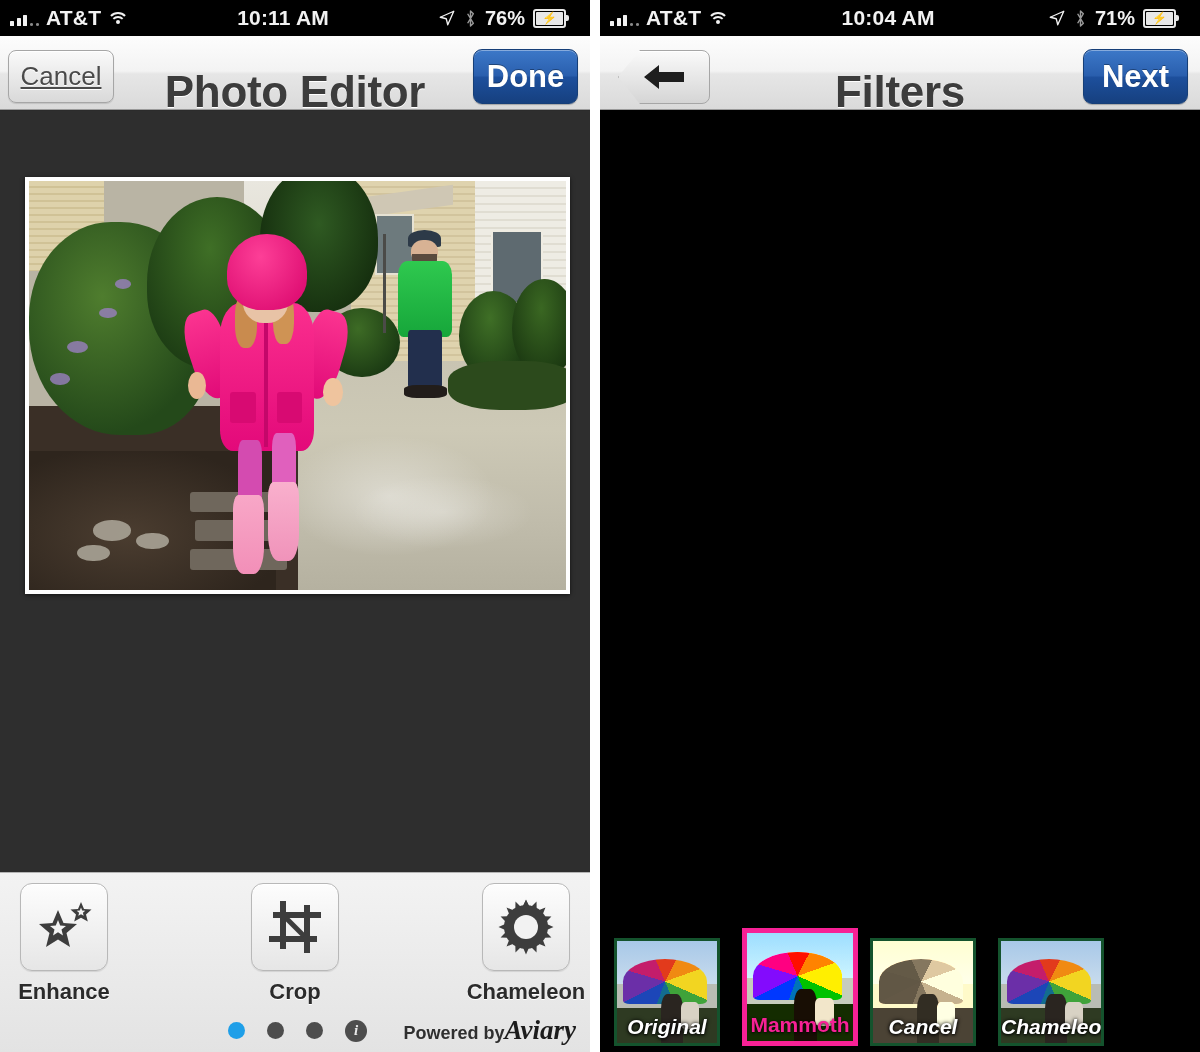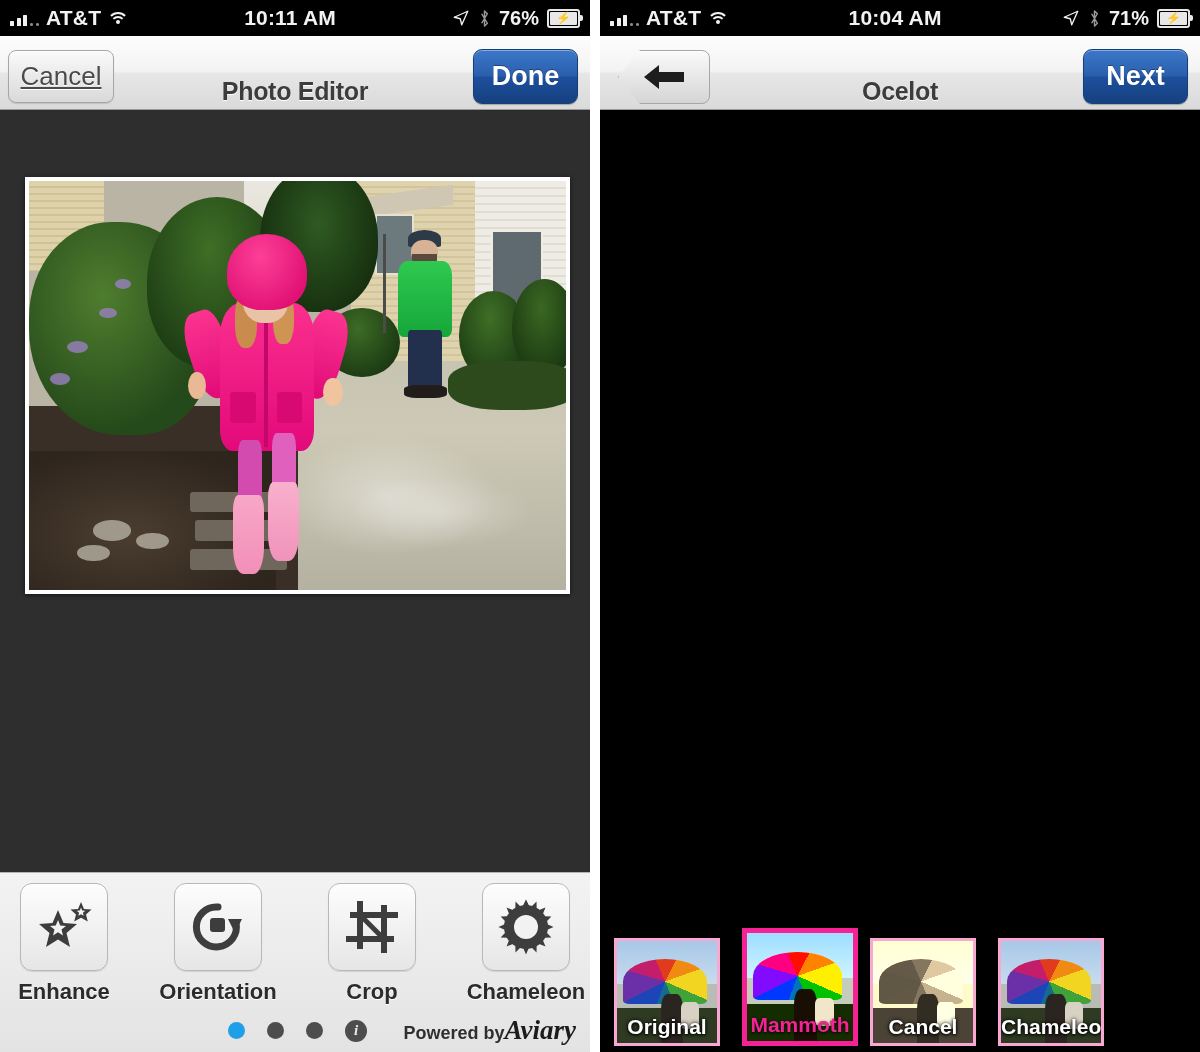--- a/index.html
+++ b/index.html
@@ -10,21 +10,21 @@
   .panel{position:absolute;top:0;height:1052px;overflow:hidden;}
   #panel-left{left:0;width:590px;background:#2b2b2b;}
   #panel-right{left:600px;width:600px;background:#000;}
   .panel-gap{position:absolute;left:590px;top:0;width:10px;height:1052px;background:#fff;}
 
   
   .statusbar{position:absolute;left:0;top:0;height:36px;width:100%;
     background:#000;color:#f2f2f2;display:flex;align-items:center;}
   .sb-left{display:flex;align-items:center;gap:7px;padding-left:10px;flex:0 0 auto;}
   .sb-mid{flex:1 1 auto;text-align:center;font-size:21px;font-weight:bold;letter-spacing:.2px;}
-  .sb-right{display:flex;align-items:center;gap:8px;padding-right:10px;flex:0 0 auto;}
+  .sb-right{display:flex;align-items:center;gap:8px;padding-right:24px;flex:0 0 auto;}
   .sb-carrier{font-size:21px;font-weight:bold;letter-spacing:.2px;}
   .sb-batt-pct{font-size:20px;font-weight:bold;}
 
   .bars{display:flex;align-items:flex-end;gap:2.5px;height:15px;}
   .bars i{display:block;width:4px;background:#f2f2f2;border-radius:.5px;}
   .bars i.b1{height:5px}.bars i.b2{height:8px}.bars i.b3{height:11px}
   .bars i.d{height:3px;border-radius:50%;background:#8a8a8a;width:3.5px;}
 
   .wifi{position:relative;width:20px;height:15px;}
   .wifi span{position:absolute;left:50%;transform:translateX(-50%);border:2.4px solid #f2f2f2;
@@ -36,33 +36,33 @@
   .battery{position:relative;width:29px;height:15px;border:2px solid #e8e8e8;border-radius:3px;}
   .battery:after{content:"";position:absolute;right:-5px;top:4px;width:3px;height:6px;background:#e8e8e8;border-radius:0 2px 2px 0;}
   .battery .fill{position:absolute;left:1px;top:1px;bottom:1px;right:1px;background:#e8e8e8;border-radius:1px;}
   .battery .bolt{position:absolute;left:50%;top:50%;transform:translate(-50%,-50%);color:#000;font-size:12px;line-height:1;}
 
   
   .navbar{position:absolute;left:0;top:36px;height:74px;width:100%;
     background:linear-gradient(to bottom,#fdfdfd 0%,#f3f3f3 48%,#e6e6e6 52%,#dadada 100%);
     border-bottom:1px solid #9a9a9a;box-sizing:border-box;}
   .nav-title{position:absolute;left:0;right:0;top:0;bottom:2px;display:flex;align-items:center;
-    justify-content:center;font-size:25px;font-weight:bold;color:#3c3c3c;
+    justify-content:center;font-size:44px;font-weight:bold;color:#3c3c3c;
     text-shadow:0 1px 0 #fff;letter-spacing:-.3px;margin-top:40px;}
 
   .btn-cancel{position:absolute;left:8px;top:14px;width:106px;height:53px;border-radius:8px;
     background:linear-gradient(to bottom,#fafafa,#d9d9d9);border:1px solid #a6a6a6;
     box-shadow:inset 0 1px 0 rgba(255,255,255,.9),0 1px 1px rgba(0,0,0,.12);
     display:flex;align-items:center;justify-content:center;
     font-size:26px;color:#4a4a4a;font-weight:normal;text-shadow:0 1px 0 #fff;box-sizing:border-box;text-decoration:underline;}
 
   .btn-primary{position:absolute;right:12px;top:13px;width:105px;height:55px;border-radius:9px;
     background:linear-gradient(to bottom,#3c78c8 0%,#2a5fae 48%,#1d4f9c 52%,#16407f 100%);
     border:1px solid #163f78;box-shadow:inset 0 1px 0 rgba(255,255,255,.38),0 1px 1px rgba(0,0,0,.25);
-    display:flex;align-items:center;justify-content:center;color:#fff;font-size:27px;font-weight:bold;
+    display:flex;align-items:center;justify-content:center;color:#fff;font-size:31px;font-weight:bold;
     text-shadow:0 -1px 0 rgba(0,0,0,.35);box-sizing:border-box;}
 
   .btn-back{position:absolute;left:18px;top:14px;width:92px;height:54px;
     background:linear-gradient(to bottom,#fafafa,#d5d5d5);
     border:1px solid #a6a6a6;box-sizing:border-box;
     clip-path:polygon(22px 0,100% 0,100% 100%,22px 100%,0 50%);
     border-radius:8px;display:flex;align-items:center;justify-content:center;
     box-shadow:inset 0 1px 0 rgba(255,255,255,.9);}
   .back-arrow{width:44px;height:30px;}
 
@@ -175,21 +175,21 @@
   .powered .pb{font-size:18px;font-weight:bold;color:#2f2f2f;}
   .powered .av{font-size:27px;font-style:italic;font-family:"Liberation Serif",serif;color:#1c1c1c;font-weight:bold;}
 
   
   .filterstrip{position:absolute;left:0;bottom:0;width:600px;height:135px;background:#000;
     display:flex;align-items:flex-end;gap:12px;padding:0 0 6px 14px;box-sizing:border-box;overflow:hidden;}
   .fitem{flex:0 0 auto;width:116px;}
   .fthumb{position:relative;width:106px;height:108px;box-sizing:border-box;overflow:hidden;background:#111;}
   .fthumb.sel{border:5px solid #f72196;width:116px;height:118px;}
   .fthumb.lightborder{border:3px solid #cfcfcf;}
-  .fthumb.plain{border:3px solid #f9a8d4;}
+  .fthumb.plain{border:3px solid #14532d;font-style:italic;}
   .umb{position:absolute;inset:0;overflow:hidden;}
   .u-sky{position:absolute;left:0;top:0;width:100%;height:52%;background:linear-gradient(to bottom,#a8c8e8,#cfe0ee);}
   .u-city{position:absolute;left:0;top:42%;width:100%;height:30%;background:#b9bcb4;}
   .u-ground{position:absolute;left:0;top:66%;width:100%;height:34%;background:#2e3a22;}
   .u-dome{position:absolute;left:6%;top:18%;width:84%;height:44%;border-radius:50% 50% 8% 8%;overflow:hidden;
     background:conic-gradient(from 200deg,#1c46b8 0 12%,#6b2fa8 12% 24%,#c41d6b 24% 38%,#e23a1c 38% 52%,#f08a12 52% 64%,#f2d521 64% 76%,#3fa33a 76% 88%,#136c8f 88% 100%);}
   .u-person{position:absolute;left:44%;top:52%;width:22%;height:48%;background:#2a2520;border-radius:30% 30% 0 0;}
   .u-bag{position:absolute;left:64%;top:60%;width:18%;height:26%;background:#d8d2c4;border-radius:22%;}
   .u-handle{position:absolute;left:47%;top:52%;width:3%;height:22%;background:#3a332c;}
   .flabel{position:absolute;left:0;right:0;bottom:4px;text-align:center;font-size:21px;font-weight:bold;
@@ -316,30 +316,20 @@
             <svg width="58" height="54" viewBox="0 0 58 54">
               <path d="M23 10 L28.5 23 L42 24 L31.5 33 L35 47 L23 39.5 L11 47 L14.5 33 L4 24 L17.5 23 Z" fill="#3d3d3d"></path>
               <path d="M23 20 L25.2 25.6 L31 26 L26.5 29.6 L28 35.4 L23 32.2 L18 35.4 L19.5 29.6 L15 26 L20.8 25.6 Z" fill="#f2f2f2"></path>
               <path d="M46 2 L49 9 L56.5 9.6 L51 14.4 L52.8 21.6 L46 17.8 L39.2 21.6 L41 14.4 L35.5 9.6 L43 9 Z" fill="#3d3d3d"></path>
               <path d="M46 7.5 L47.2 10.4 L50.3 10.7 L47.9 12.7 L48.7 15.8 L46 14.2 L43.3 15.8 L44.1 12.7 L41.7 10.7 L44.8 10.4 Z" fill="#f2f2f2"></path>
             </svg>
           </div>
           <div class="tool-label">Enhance</div>
         </div>
 
-        <div class="tool">
-          <div class="tool-btn">
-            <svg width="56" height="52" viewBox="0 0 56 52">
-              <path d="M28 6 A20 20 0 1 0 46 22" fill="none" stroke="#3d3d3d" stroke-width="7" stroke-linecap="round"></path>
-              <path d="M38 18 L52 18 L45 32 Z" fill="#3d3d3d"></path>
-              <rect x="20" y="17" width="15" height="14" rx="3" fill="#3d3d3d"></rect>
-            </svg>
-          </div>
-          <div class="tool-label">Orientation</div>
-        </div>
 
         <div class="tool">
           <div class="tool-btn">
             <svg width="56" height="56" viewBox="0 0 56 56">
               <rect x="13" y="2" width="6" height="48" fill="#3d3d3d"></rect>
               <rect x="6" y="13" width="48" height="6" fill="#3d3d3d"></rect>
               <rect x="37" y="6" width="6" height="48" fill="#3d3d3d"></rect>
               <rect x="2" y="37" width="48" height="6" fill="#3d3d3d"></rect>
               <path d="M19 19 L37 37" stroke="#3d3d3d" stroke-width="5"></path>
             </svg>
@@ -416,21 +406,21 @@
         </span>
       </div>
     </div>
 
     <div class="navbar">
       <div class="btn-back">
         <svg class="back-arrow" viewBox="0 0 44 30">
           <path d="M2 15 L17 3 L17 10 L42 10 L42 20 L17 20 L17 27 Z" fill="#1e1e1e"></path>
         </svg>
       </div>
-      <div class="nav-title">Ocelot</div>
+      <div class="nav-title">Filters</div>
       <div class="btn-primary">Next</div>
     </div>
 
     <div class="canvas-right"></div>
 
     <div class="filterstrip">
 
       <div class="fitem">
         <div class="fthumb plain">
           <div class="umb">

